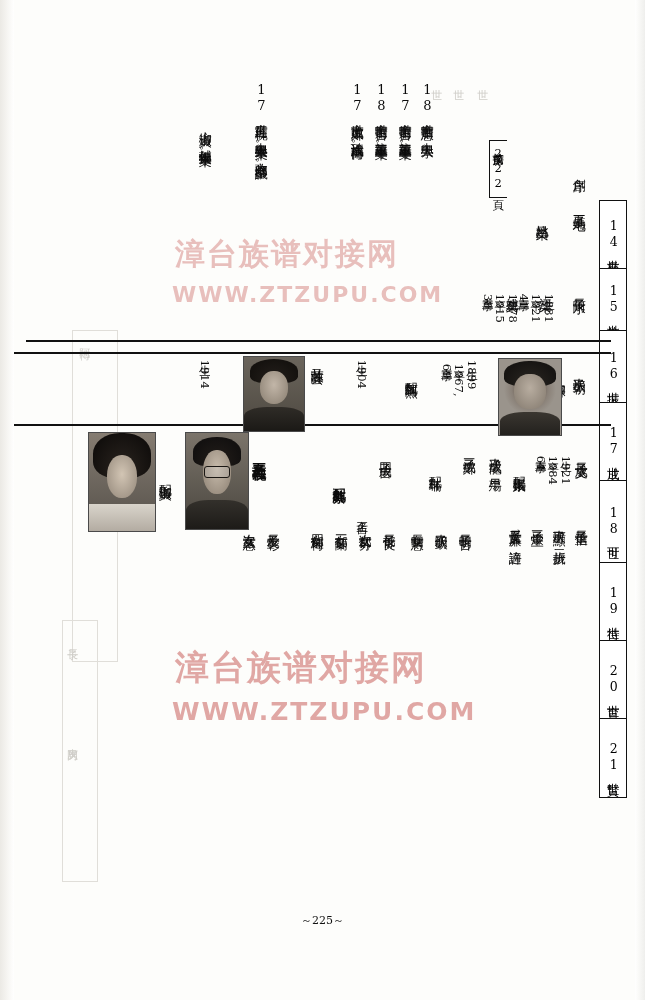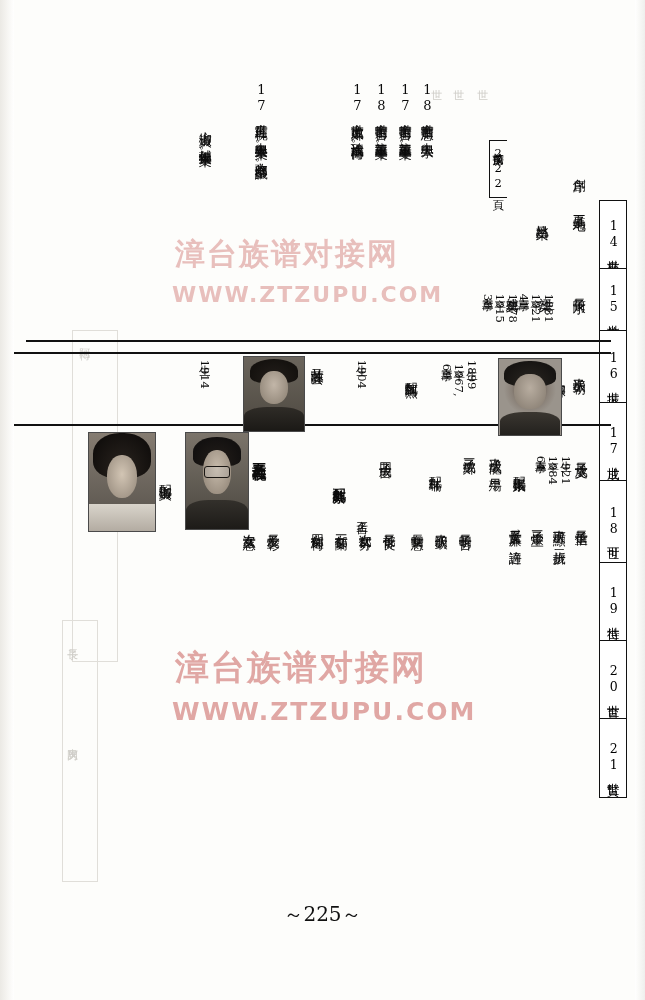--- a/index.html
+++ b/index.html
@@ -130,21 +130,21 @@
     pointer-events:none;
     white-space:nowrap;
   }
   .wm.cn{font-size:30px;}
   .wm.url{font-size:22px;}
   .wm.faint{opacity:.30;}
 
   
   #pageno{
     position:absolute;left:0;right:0;bottom:72px;
-    text-align:center;font-size:20px;color:#111;
+    text-align:center;font-size:11px;color:#111;
     font-family:"DejaVu Serif","Liberation Serif",serif;
   }
 
   
   .ghost{
     position:absolute;color:#cfcdc8;font-size:11px;
   }
   .ghostbox{
     position:absolute;border:1px solid #e0ded9;
   }

